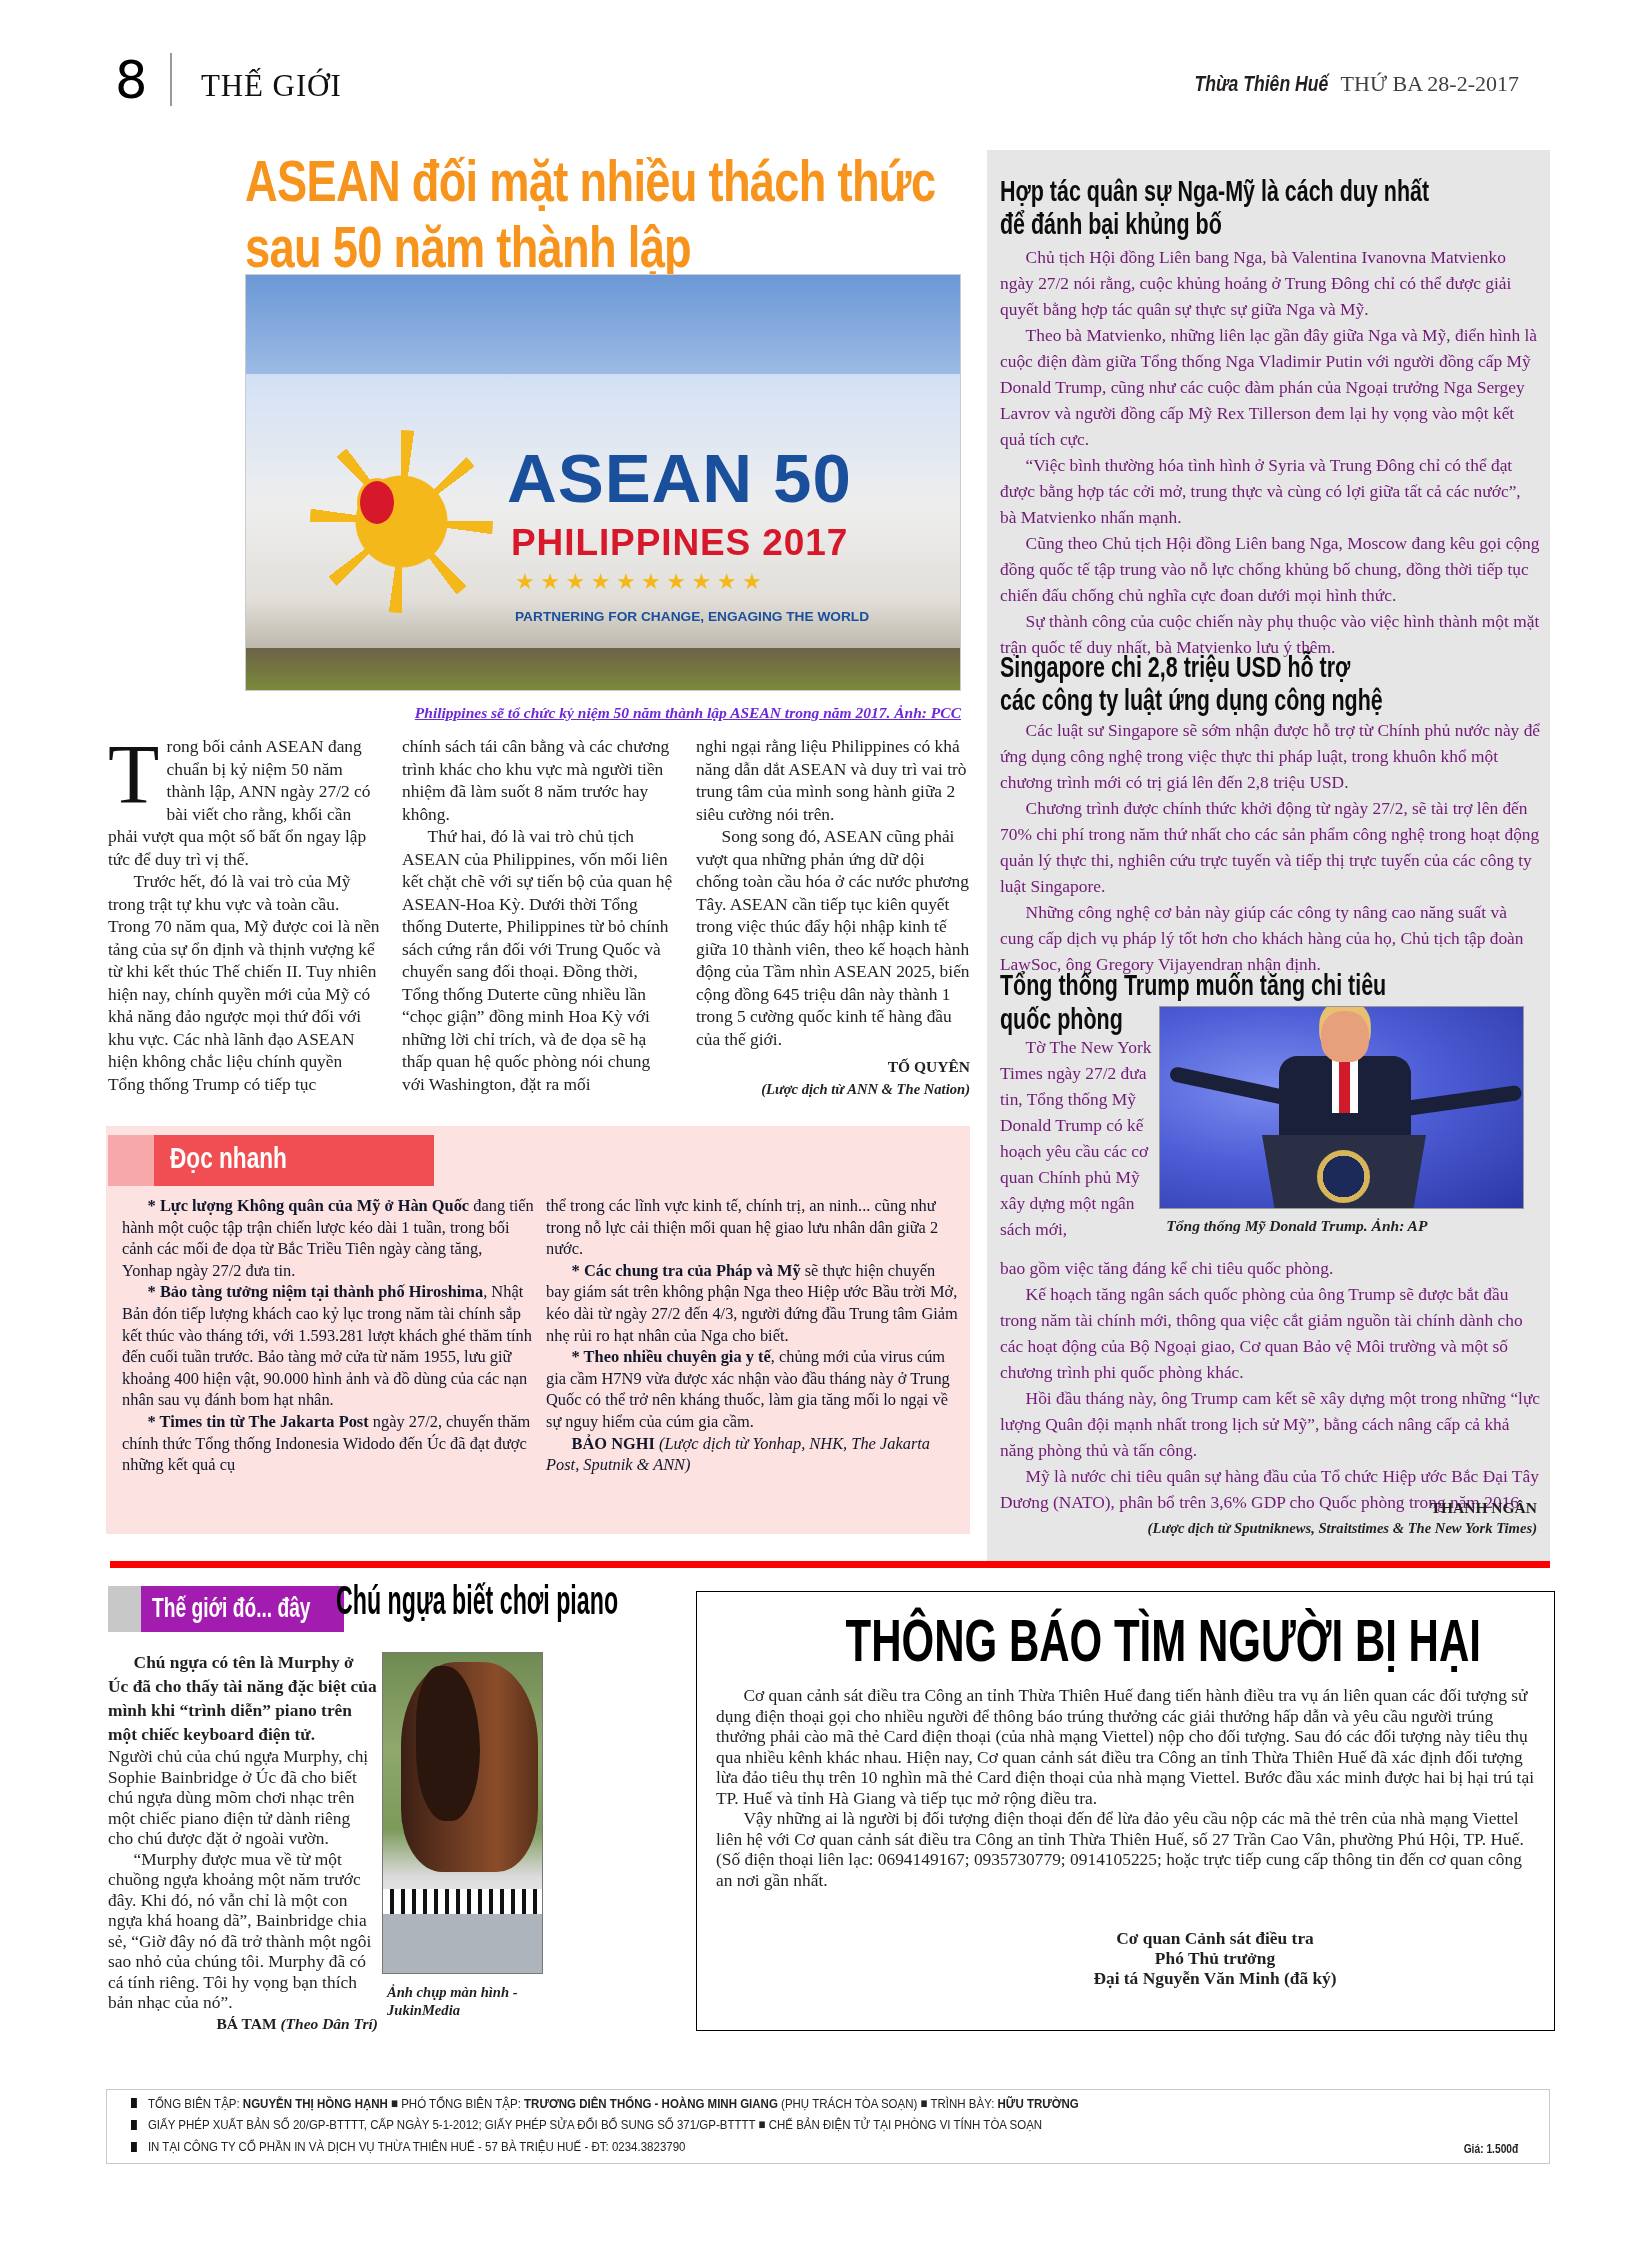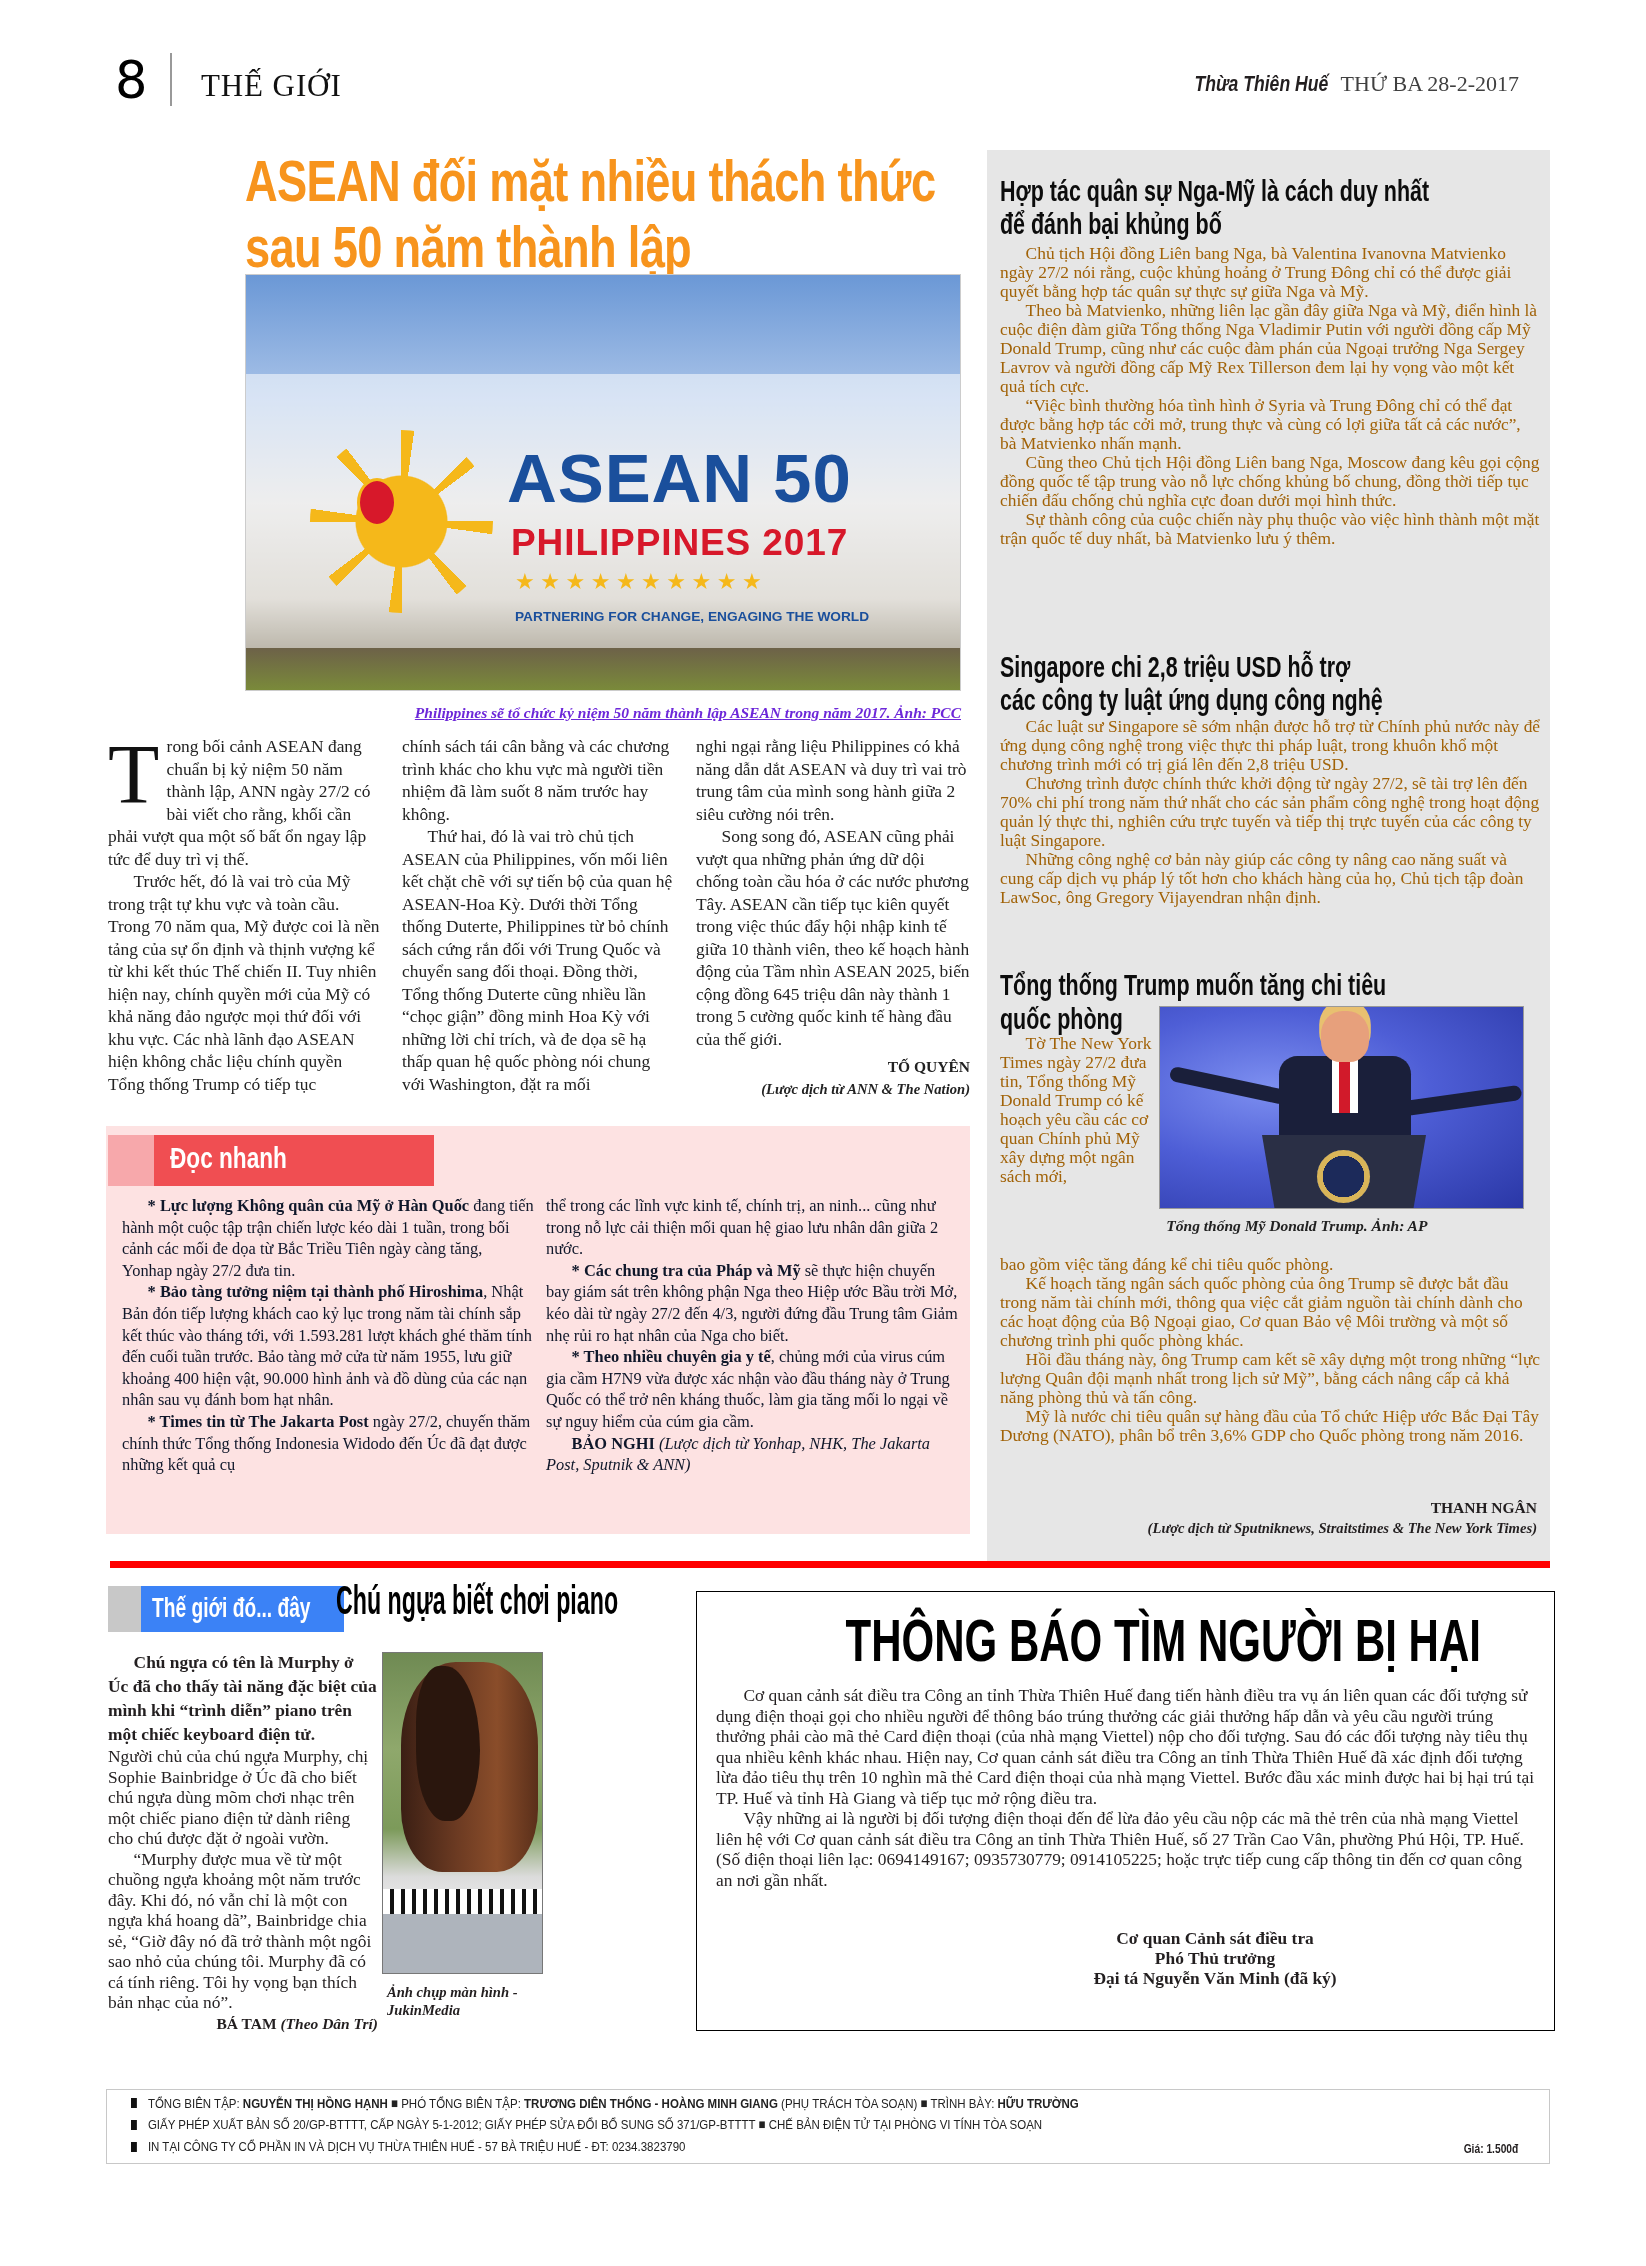--- a/index.html
+++ b/index.html
@@ -48,21 +48,21 @@
   .quick-tab span { position: absolute; left: 16.4px; top: 7.3px; font-family: "Liberation Sans", sans-serif; font-weight: bold; font-size: 29px; color: #fff; transform: scaleX(0.78); transform-origin: left; white-space: nowrap; }
   .q1 { left: 122px; top: 1195px; width: 413px; }
   .q2 { left: 546px; top: 1195px; width: 413px; }
   .qcol { font-family: "Liberation Serif", serif; font-size: 16.4px; line-height: 21.6px; color: #0f172a; }
   .qcol p { text-indent: 25.6px; }
   .qcol b { font-weight: bold; }
 
   
   .right-box { left: 987px; top: 150px; width: 563px; height: 1412px; background: #e6e6e6; }
   .rh { font-family: "Liberation Sans", sans-serif; font-weight: bold; font-size: 29px; line-height: 33px; color: #0c0c0c; transform: scaleX(0.74); transform-origin: left top; white-space: nowrap; }
-  .rcol { font-size: 17.4px; line-height: 19px; color: #a16207; }
+  .rcol { font-size: 17.4px; line-height: 26px; color: #701a75; }
   .rcol p { text-indent: 25.6px; }
   .rh1 { left: 1000px; top: 175px; }
   .rb1 { left: 1000px; top: 244px; width: 541px; }
   .rh2 { left: 1000px; top: 651px; }
   .rh3 { left: 1000px; top: 969px; }
   .rh3b { left: 1000px; top: 1003px; }
   .trump-img { left: 1159px; top: 1006px; width: 365px; height: 203px; border: 0.9px solid #999; overflow: hidden; background: radial-gradient(ellipse at 30% 40%, #7d8ff0 0%, #4e5ed6 45%, #2a37a6 100%); }
   .trump-img .head { position: absolute; left: 161px; top: 3.7px; width: 48px; height: 51px; border-radius: 45% 45% 40% 40%; background: #e7a07c; box-shadow: 0 -9.1px 0 1.8px #e8c070; }
   .trump-img .body { position: absolute; left: 119px; top: 49px; width: 132px; height: 101px; background: #1a1f3a; border-radius: 18.3px 18.3px 0 0; }
   .trump-img .shirt { position: absolute; left: 172px; top: 51px; width: 25.6px; height: 55px; background: #fff; }
@@ -74,21 +74,21 @@
   .trump-caption { left: 1159px; top: 1217px; width: 365px; font-size: 15.5px; font-style: italic; font-weight: bold; color: #222; padding-left: 7.3px; }
   .rb3a { left: 1000px; top: 1034px; width: 154px; }
   .rb3b { left: 1000px; top: 1255px; width: 541px; }
   .r-byline { left: 1000px; top: 1499px; width: 537px; text-align: right; font-weight: bold; font-size: 15.5px; }
   .r-src { left: 1000px; top: 1520px; width: 537px; text-align: right; font-style: italic; font-weight: bold; font-size: 14.6px; }
 
   .red-rule { left: 110px; top: 1561px; width: 1440px; height: 7.3px; background: #ff0000; }
 
   
   .tg-shade { left: 108px; top: 1586px; width: 33px; height: 46px; background: #c8c8c8; }
-  .tg-tab { left: 141px; top: 1586px; width: 203px; height: 46px; background: #3b82f6; }
+  .tg-tab { left: 141px; top: 1586px; width: 203px; height: 46px; background: #a21caf; }
   .tg-tab span { position: absolute; left: 11px; top: 5.5px; font-family: "Liberation Sans", sans-serif; font-weight: bold; font-size: 27.4px; color: #fff; transform: scaleX(0.7); transform-origin: left; white-space: nowrap; }
   .horse-title { left: 336px; top: 1578px; font-family: "Liberation Sans", sans-serif; font-weight: bold; font-size: 40px; color: #000; transform: scaleX(0.58); transform-origin: left top; white-space: nowrap; }
   .horse-text { left: 108px; top: 1650px; width: 270px; font-size: 17.4px; line-height: 20.5px; }
   .horse-text .lead { font-weight: bold; text-indent: 25.6px; line-height: 24px; }
   .horse-text p.ind { text-indent: 25.6px; }
   .horse-byline { text-align: right; font-size: 15.5px; font-weight: bold; margin-top: 1.8px; }
   .horse-byline i { font-weight: bold; }
   .horse-img { left: 382px; top: 1652px; width: 161px; height: 322px; background: linear-gradient(180deg, #6f8a53 0%, #8fa86c 30%, #7c9a5a 55%, #dcdcdc 70%, #e8e8e8 78%, #b6bcc4 100%); overflow: hidden; border: 0.9px solid #777; }
   .horse-img .horse { position: absolute; left: 18.3px; top: 9.1px; width: 137px; height: 210px; background: linear-gradient(90deg, #3b1f14, #6b3a22 40%, #8a4d2a 70%, #5a2f1a); border-radius: 40% 40% 30% 30%; }
   .horse-img .mane { position: absolute; left: 33px; top: 12.8px; width: 64px; height: 155px; background: #2a160d; border-radius: 40% 60% 50% 50%; }

